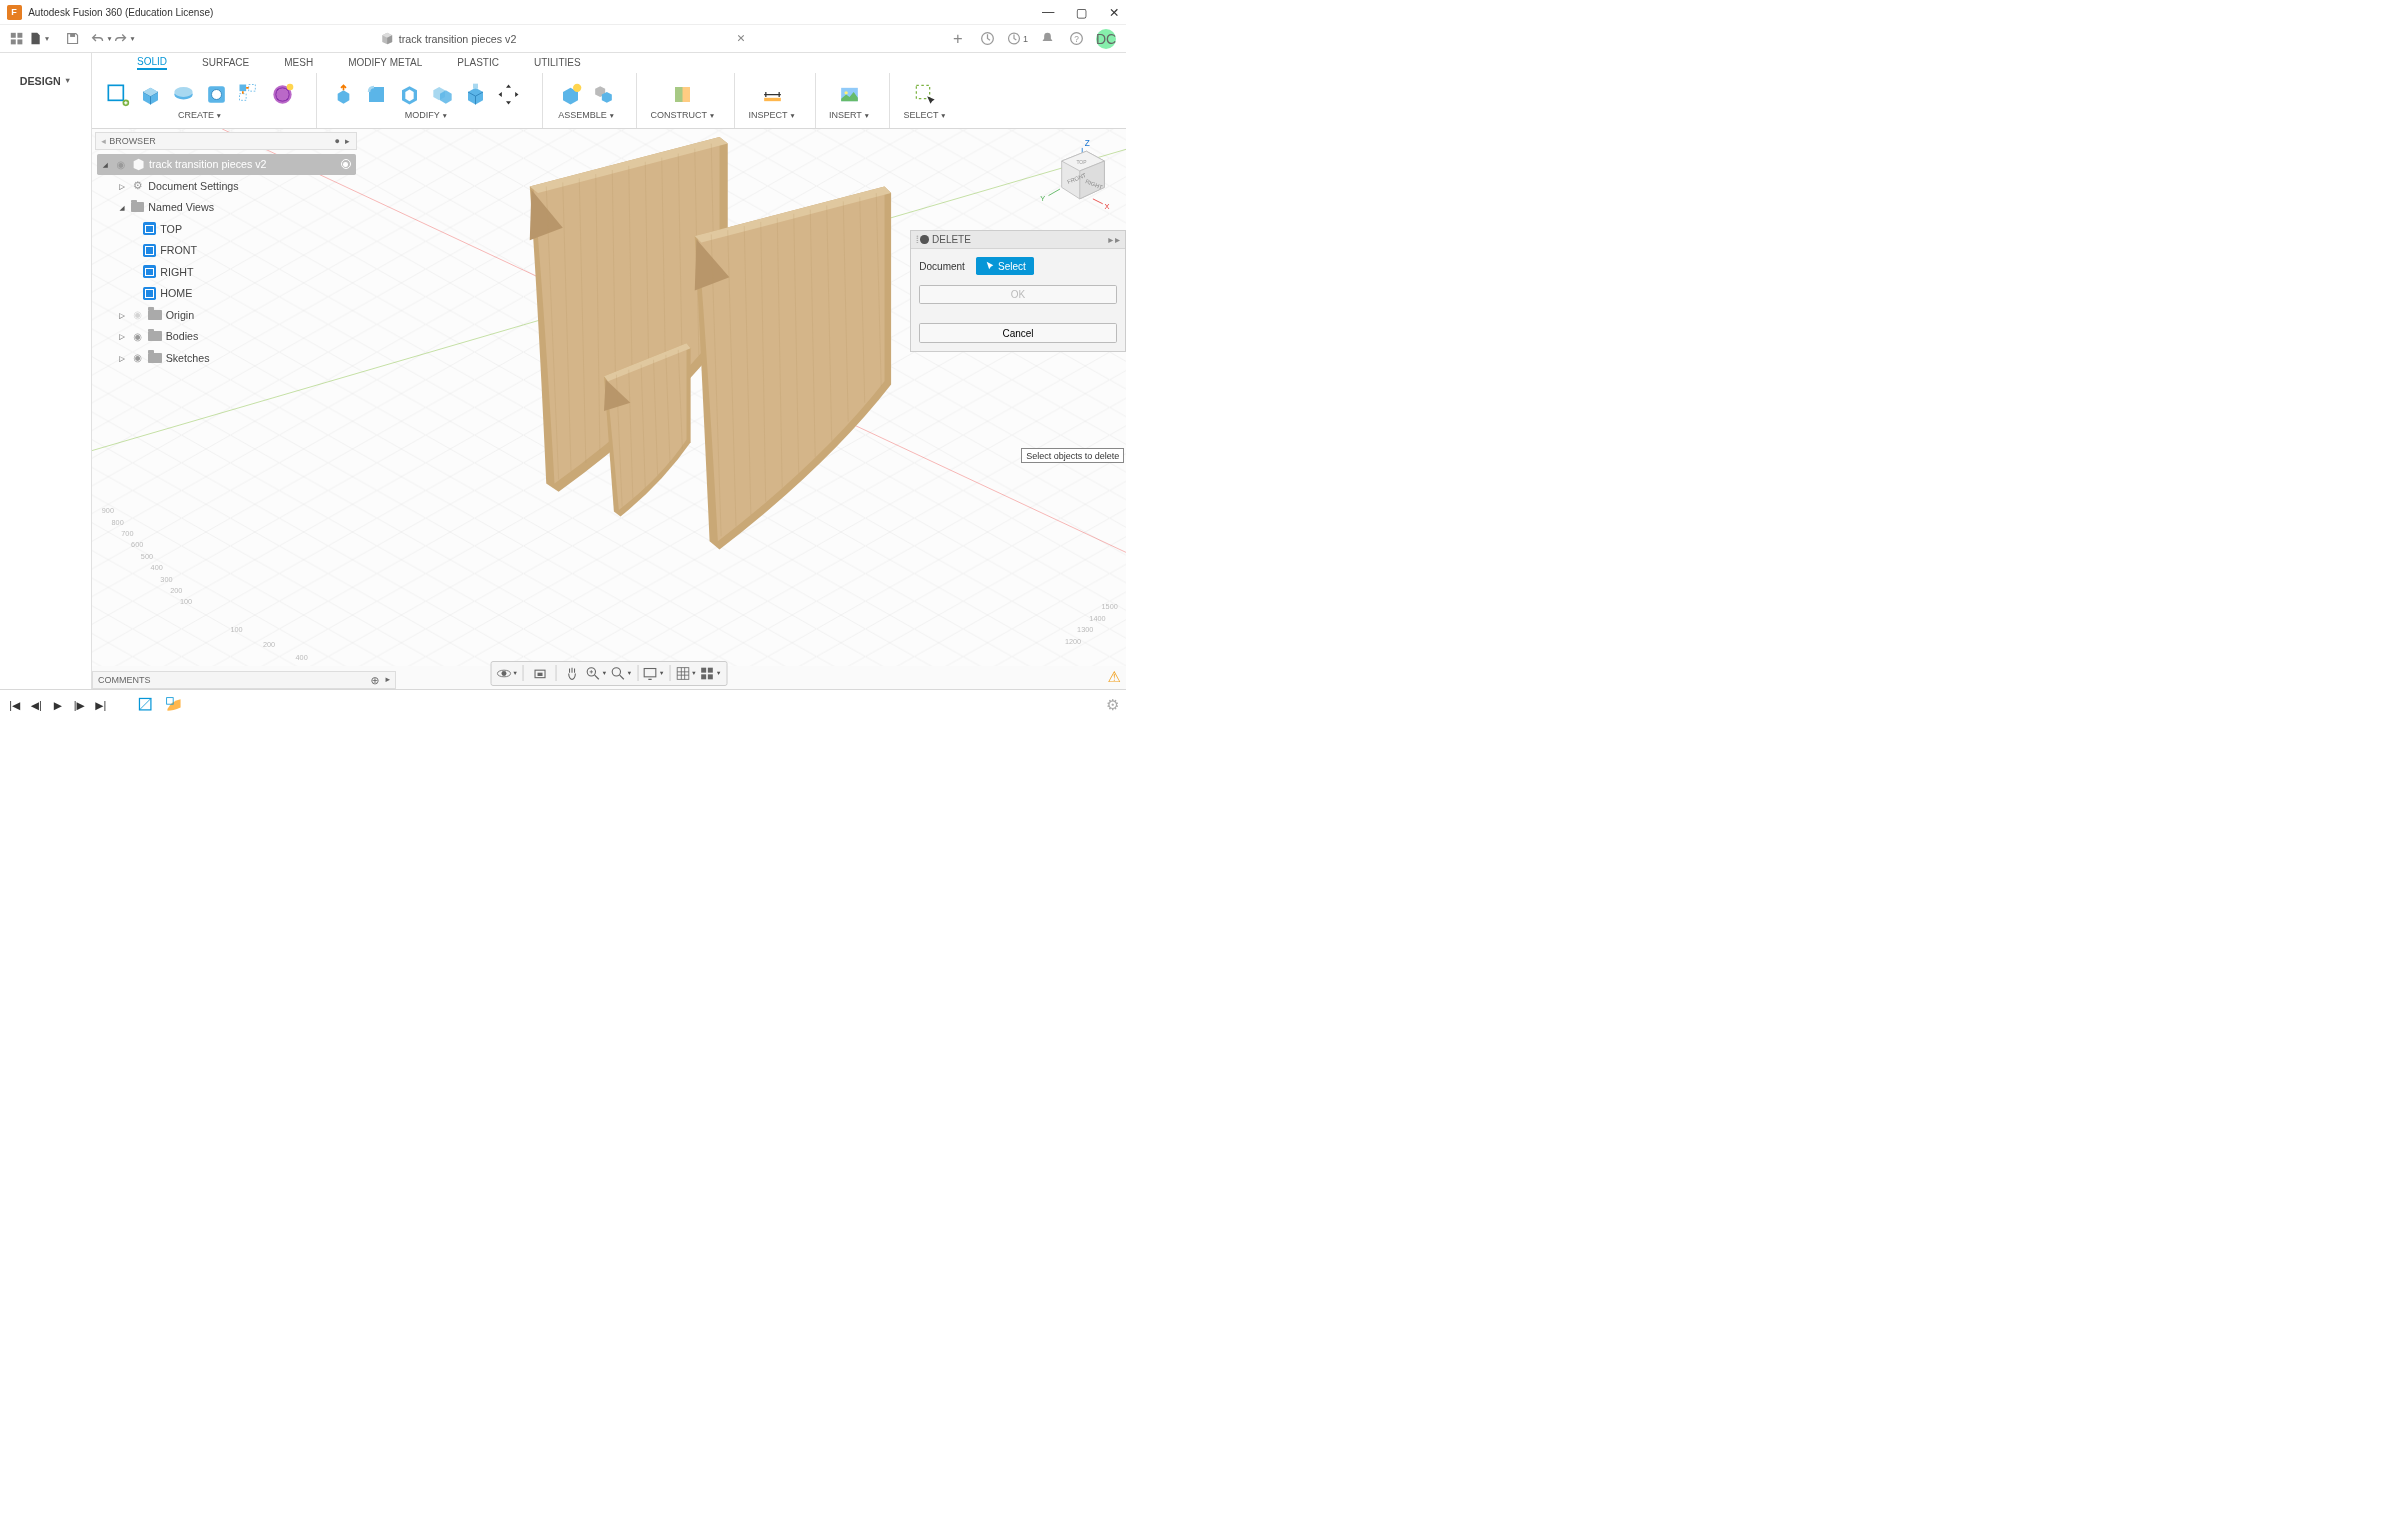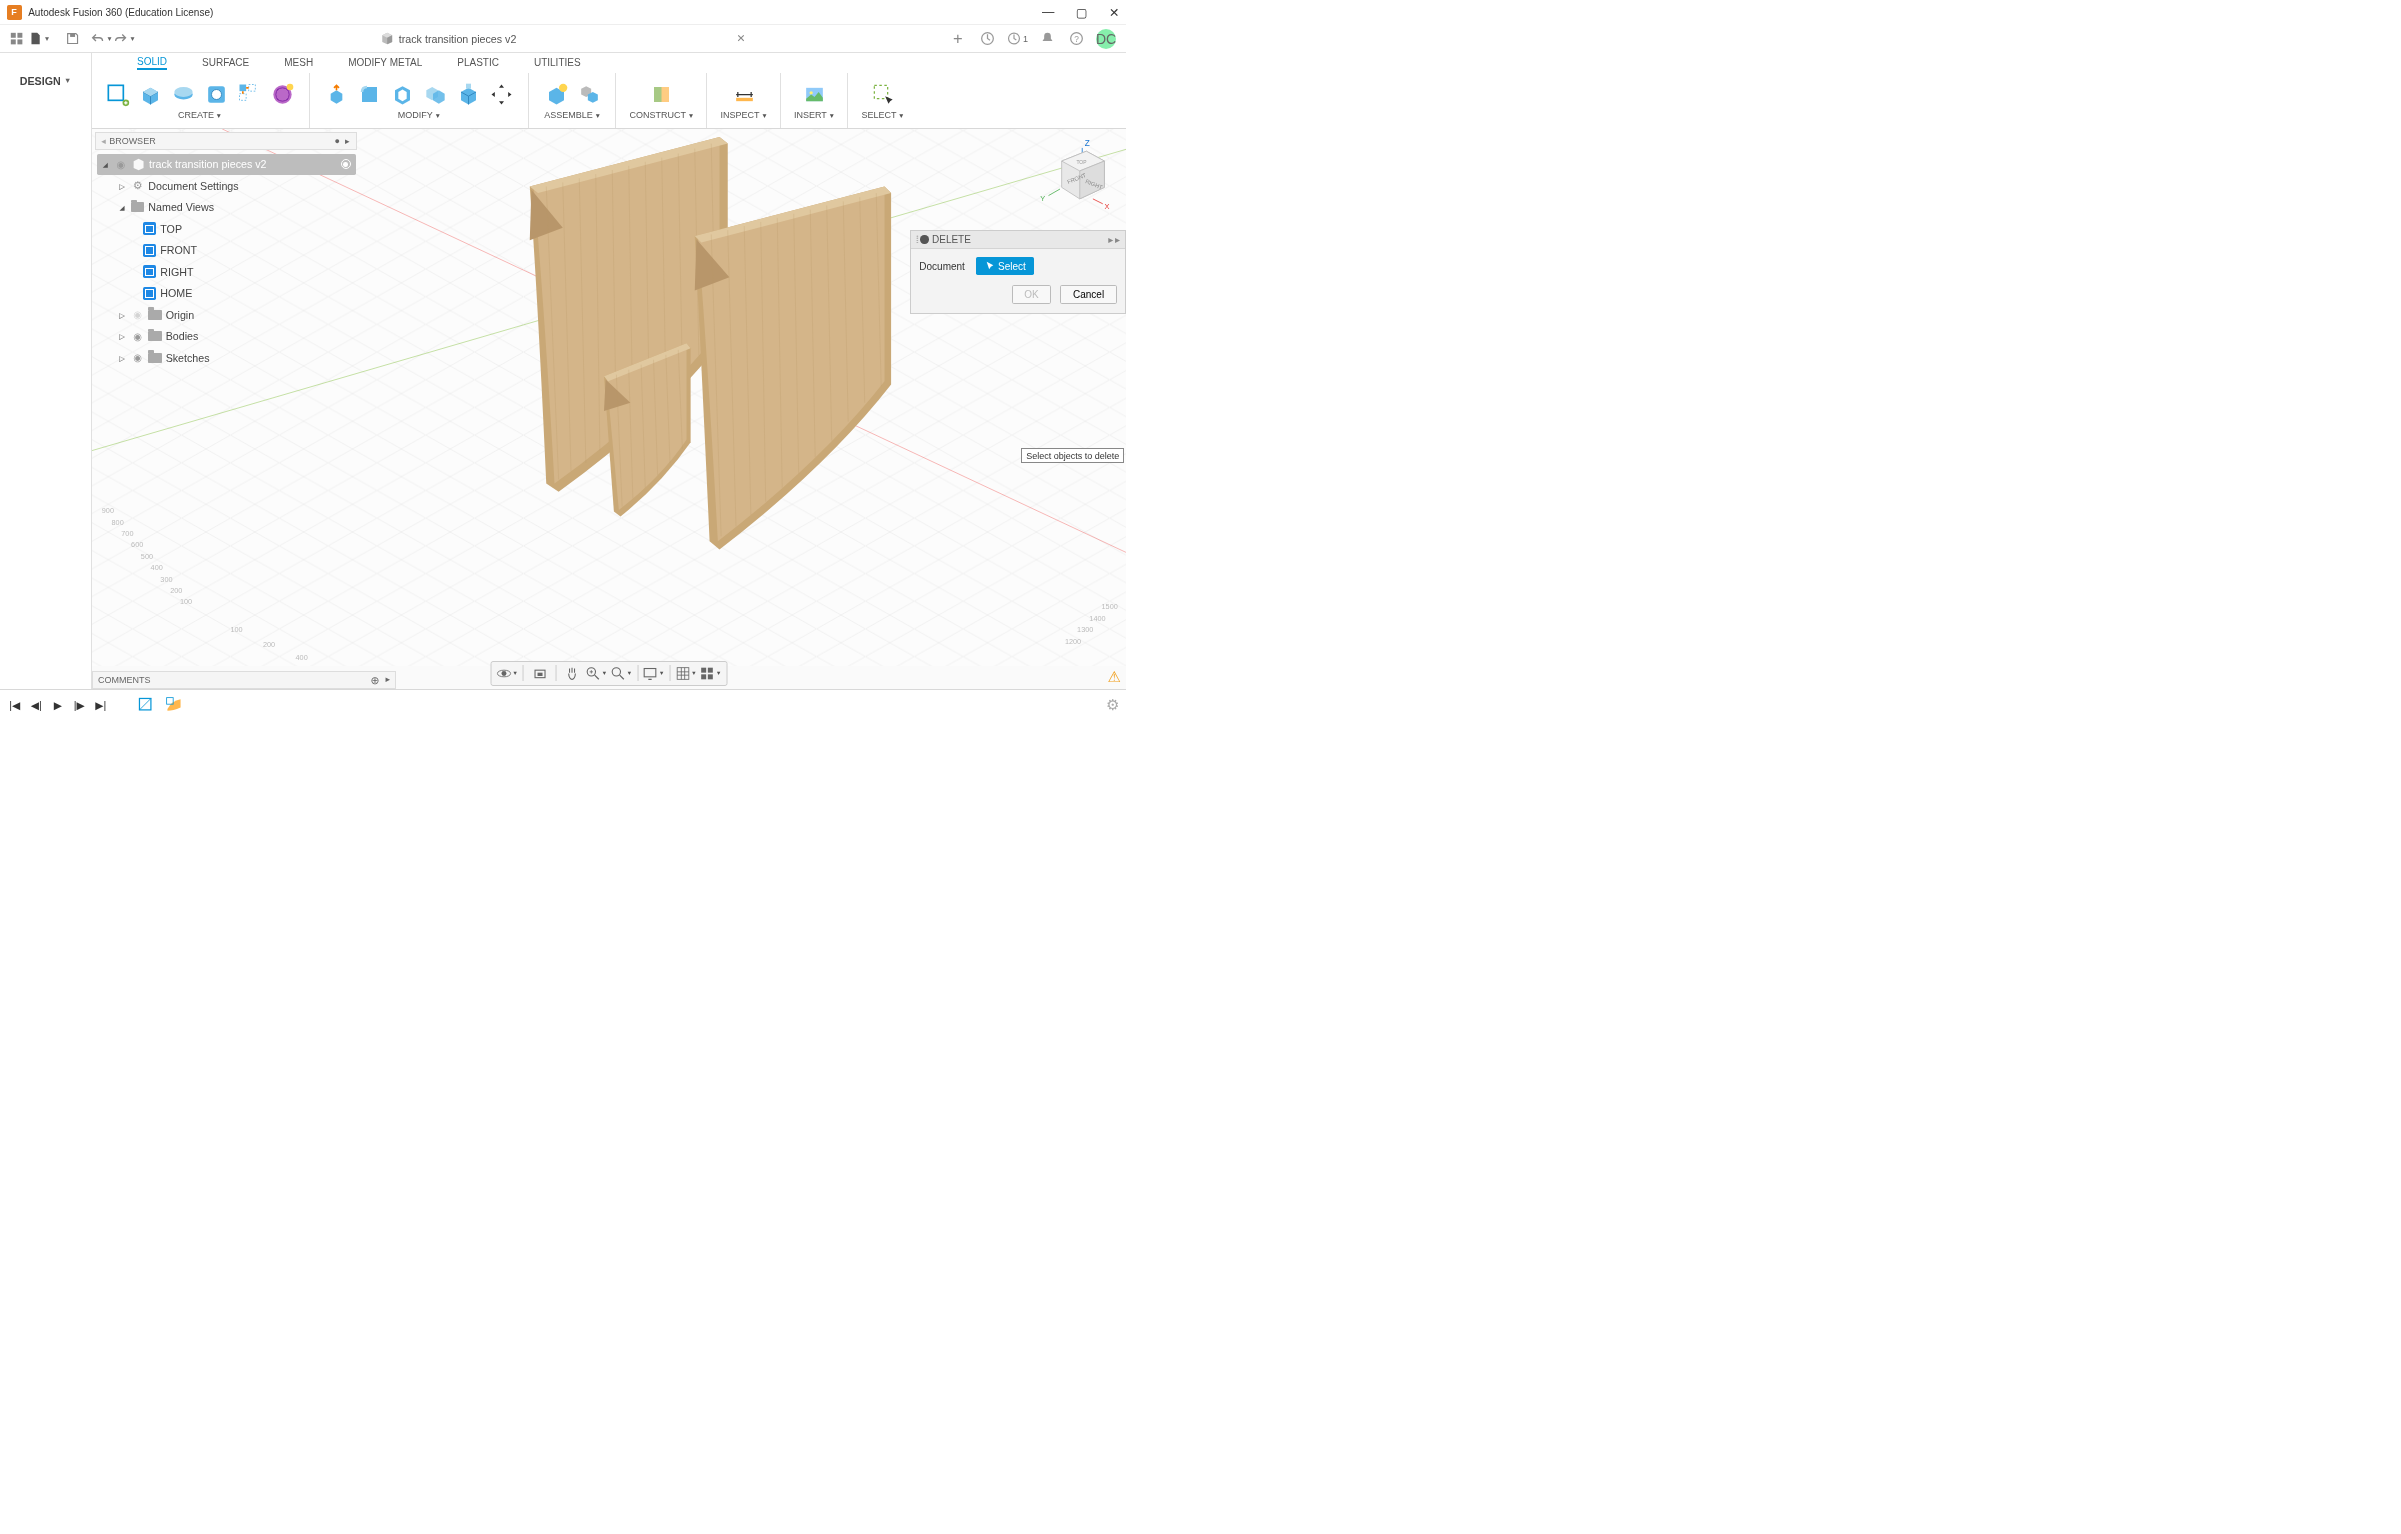--- a/index.html
+++ b/index.html
@@ -29,21 +29,21 @@
   .left .ws { font-size:10.7px; color:#444; font-weight:600; display:flex; align-items:center; gap:3.3px; cursor:pointer;}
   .left .ws .caret { font-size:7.4px; color:#666; }
   
   .center { flex:1; display:flex; flex-direction:column; position:relative; }
   .ribbon-tabs { height:20px; display:flex; align-items:center; gap:35px; padding-left:45px; font-size:10px; color:#555; }
   .ribbon-tabs .tab { cursor:pointer; padding-bottom:1.7px; }
   .ribbon-tabs .tab.active { color:#0696d7; border-bottom:2.5px solid #0696d7; font-weight:400; }
   
   .ribbon { height:56px; border-bottom:0.8px solid #d8d8d8; display:flex; align-items:center; padding:0 6.6px; gap:3.3px; }
   .rgroup { display:flex; flex-direction:column; align-items:center; padding:0 5px; height:100%; justify-content:center; position:relative;}
-  .rgroup.border { border-right:0.8px solid #e0e0e0; padding-right:12px; margin-right:5px;}
+  .rgroup.border { border-right:0.8px solid #e0e0e0; padding-right:19px; margin-right:5px;}
   .rgroup .icons { display:flex; gap:5px; align-items:center;}
   .rgroup .lbl { font-size:9px; color:#555; margin-top:1.7px; display:flex; align-items:center; gap:1.7px;}
   .rgroup .lbl .caret { font-size:6.6px; }
   .ricon { width:28px; height:28px; display:flex; align-items:center; justify-content:center; cursor:pointer; border-radius:2.5px;}
   .ricon svg { width:25px; height:25px; }
   
   .canvas-area { flex:1; position:relative; background:#fafafa; overflow:hidden; }
   .grid-bg { position:absolute; inset:0; }
   
   .browser { position:absolute; top:3.3px; left:3.3px; width:262px; background:transparent; z-index:5;}
@@ -72,21 +72,21 @@
   .comments .collapse { margin-left:auto; display:flex; gap:1.7px;}
   
   .viewcube { position:absolute; top:6.6px; right:15px; z-index:4;}
   .delete-panel { position:absolute; top:101px; right:0; width:216px; background:#f3f3f3; border:0.8px solid #ccc; z-index:6; font-size:10px;}
   .delete-panel .dp-hdr { height:18px; background:#e8e8e8; border-bottom:0.8px solid #d4d4d4; display:flex; align-items:center; padding:0 5px; gap:3.3px; color:#555;}
   .delete-panel .dp-hdr .grip { color:#aaa; letter-spacing:-1.7px;}
   .delete-panel .dp-hdr .bullet { width:8.3px; height:8.3px; background:#555; border-radius:50%;}
   .delete-panel .dp-hdr .exp { margin-left:auto; display:flex; gap:1.7px; color:#888;}
   .delete-panel .dp-body { padding:8.3px 8.3px 3.3px; display:flex; align-items:center; gap:11.6px;}
   .delete-panel .dp-body .sel-btn { background:#0696d7; color:#fff; padding:3.3px 8.3px; border:none; border-radius:1.7px; display:flex; align-items:center; gap:3.3px; cursor:pointer; font-size:10px;}
-  .delete-panel .dp-foot { padding:6.6px 8.3px 8.3px; display:flex; justify-content:flex-end; gap:9px;}
+  .delete-panel .dp-foot { padding:6.6px 8.3px 8.3px; display:flex; justify-content:flex-end; gap:19px;flex-direction:column;}
   .delete-panel .dp-foot button { padding:3.3px 11.6px; border:0.8px solid #bbb; background:#f8f8f8; border-radius:1.7px; font-size:10px; cursor:pointer;}
   .delete-panel .dp-foot button:disabled { color:#bbb; cursor:default;}
   
   .tooltip { position:absolute; top:319px; right:1.7px; background:#fff; border:0.8px solid #888; padding:1.7px 4.1px; font-size:9px; z-index:7; color:#333;}
   .warn-ic { position:absolute; bottom:3.3px; right:5px; z-index:5; color:#f0a020; font-size:15px;}
   
   .navbar { position:absolute; bottom:3.3px; left:50%; transform:translateX(-50%); background:#f5f5f5; border:0.8px solid #ccc; border-radius:2.5px; height:25px; display:flex; align-items:center; padding:0 5px; gap:3.3px; z-index:5;}
   .navbar .nb { width:21.5px; height:21.5px; display:flex; align-items:center; justify-content:center; cursor:pointer; color:#555; border-radius:1.7px;}
   .navbar .sep { width:0.8px; height:16.5px; background:#ccc; margin:0 1.7px;}
   .navbar .nb .caret { font-size:5.8px; margin-left:0.8px;}

